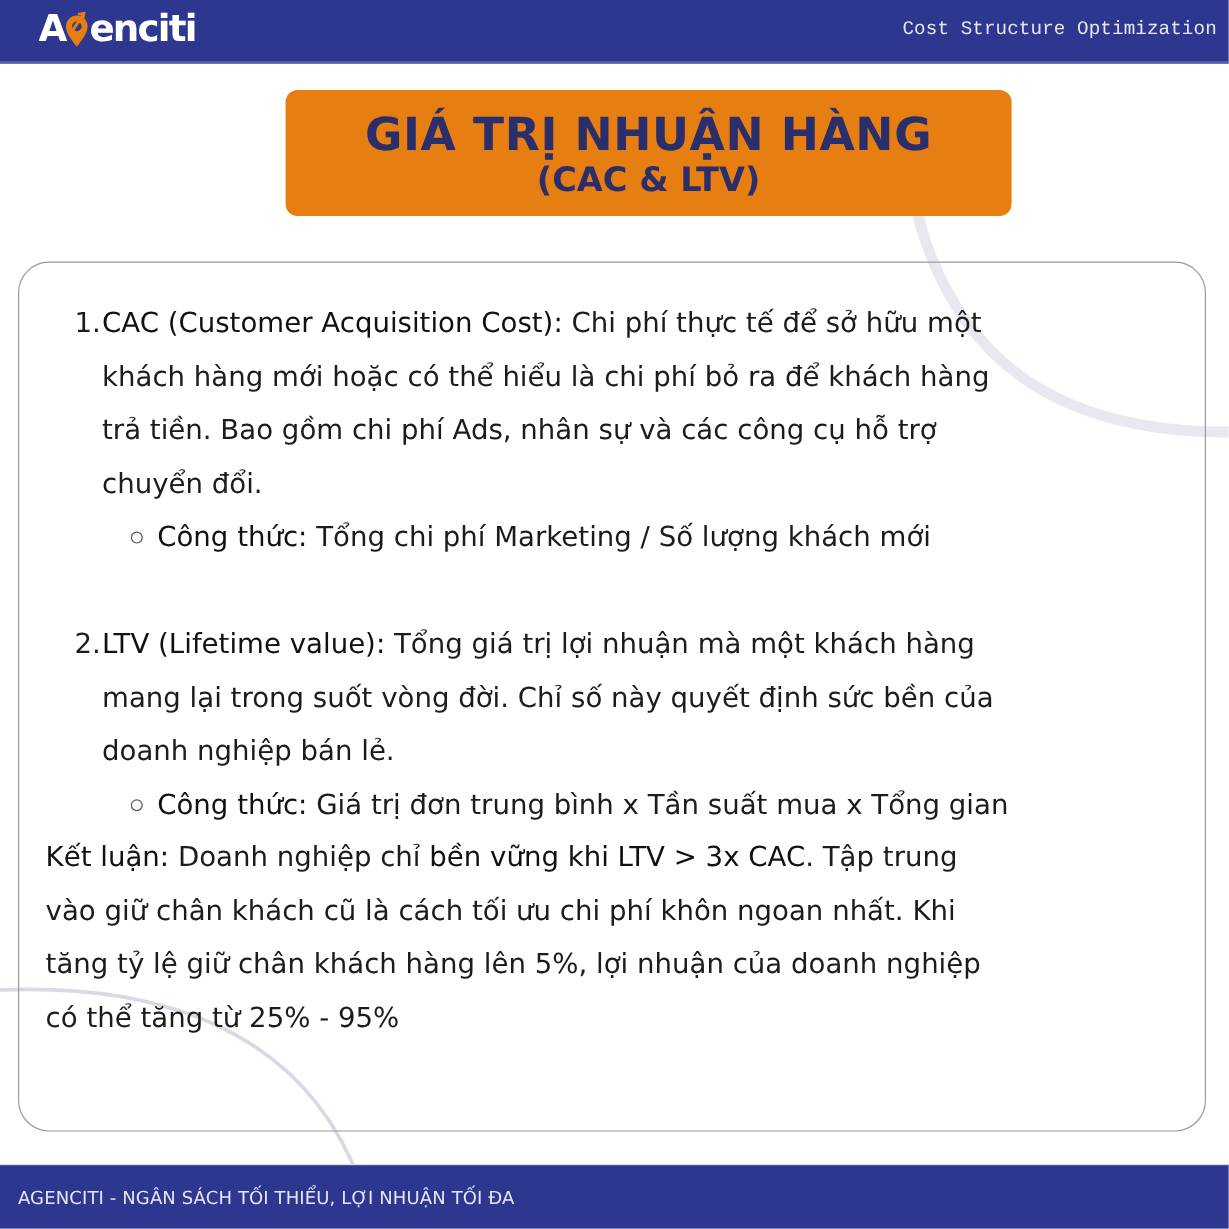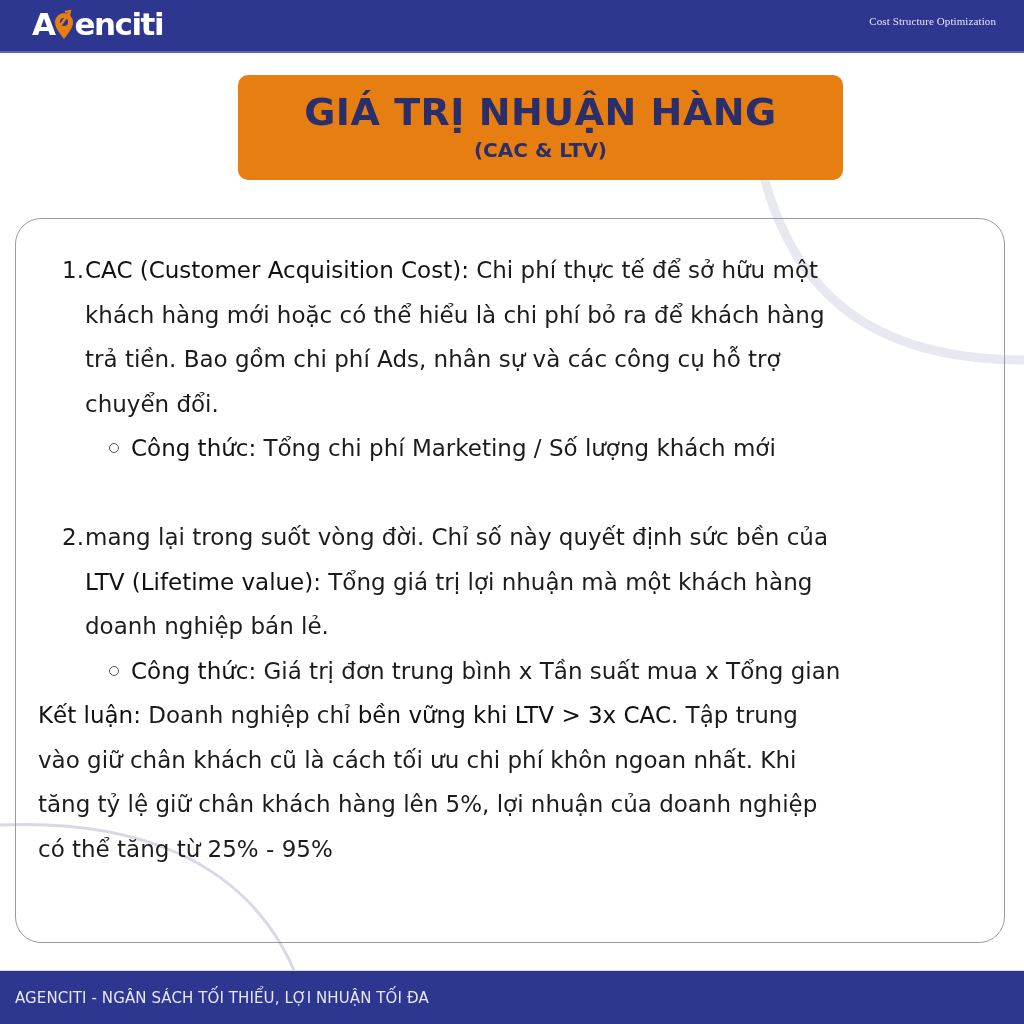--- a/index.html
+++ b/index.html
@@ -15,41 +15,41 @@
       position: absolute; left: 32px; top: 4px; height: 40px;
       display: flex; align-items: center;
       font-family: "DejaVu Sans", sans-serif; font-weight: bold;
       font-size: 31px; color: #ffffff; letter-spacing: -1.5px;
     }
     .logo .logo-a { position: relative; }
     .logo .logo-pin {
       display: inline-block; position: relative; width: 22px; height: 30px; margin: 0 0 0 -2px;
     }
     .header-right {
-      position: absolute; right: 28px; top: 15px;
-      font-family: Liberation Serif, serif; font-size: 11px; color: #e6e7f3;
+      position: absolute; right: 10px; top: 15px;
+      font-family: Liberation Mono, monospace; font-size: 16px; color: #e6e7f3;
       letter-spacing: 0.1px;
     }
 
     .bg-arc {
       position: absolute; pointer-events: none;
     }
 
     .title-box {
       position: absolute; left: 238px; top: 75px; width: 605px; height: 105px;
       background: #e67e12; border-radius: 10px;
       display: flex; flex-direction: column; align-items: center; justify-content: center;
       color: #2a2f6b; text-align: center;
     }
     .title-main {
       font-family: "DejaVu Sans", sans-serif; font-weight: bold; font-size: 38px;
       letter-spacing: 0.5px; line-height: 44px;
     }
     .title-sub {
-      font-family: "DejaVu Sans", sans-serif; font-weight: bold; font-size: 20px;
+      font-family: "DejaVu Sans", sans-serif; font-weight: bold; font-size: 28px;
       line-height: 32px;
     }
 
     .content-card {
       position: absolute; left: 15px; top: 218px; width: 990px; height: 725px;
       border: 1.5px solid #9a9a9a; border-radius: 26px;
       background: rgba(255,255,255,0.0);
     }
 
     .content {
@@ -127,22 +127,22 @@
   </div>
   <div class="sub">
     <span class="bullet"></span>
     <b>Công thức:</b><span> Tổng chi phí Marketing / Số lượng khách mới</span>
   </div>
 
   <div class="spacer"></div>
 
   <div class="item">
     <span class="num">2.</span>
+    <div><b>LTV (Lifetime value):</b><span> Tổng giá trị lợi nhuận mà một khách hàng</span></div>
     <div>mang lại trong suốt vòng đời. Chỉ số này quyết định sức bền của</div>
-    <div><b>LTV (Lifetime value):</b><span> Tổng giá trị lợi nhuận mà một khách hàng</span></div>
     <div>doanh nghiệp bán lẻ.</div>
   </div>
   <div class="sub">
     <span class="bullet"></span>
     <div><b>Công thức:</b><span> Giá trị đơn trung bình x Tần suất mua x Tổng gian</span></div>
   </div>
 
   <div class="conclusion">
     <div><b>Kết luận:</b><span> Doanh nghiệp chỉ </span><b>bền vững khi LTV &gt; 3x CAC</b><span>. Tập trung</span></div>
     <div>vào giữ chân khách cũ là cách tối ưu chi phí khôn ngoan nhất. Khi</div>

